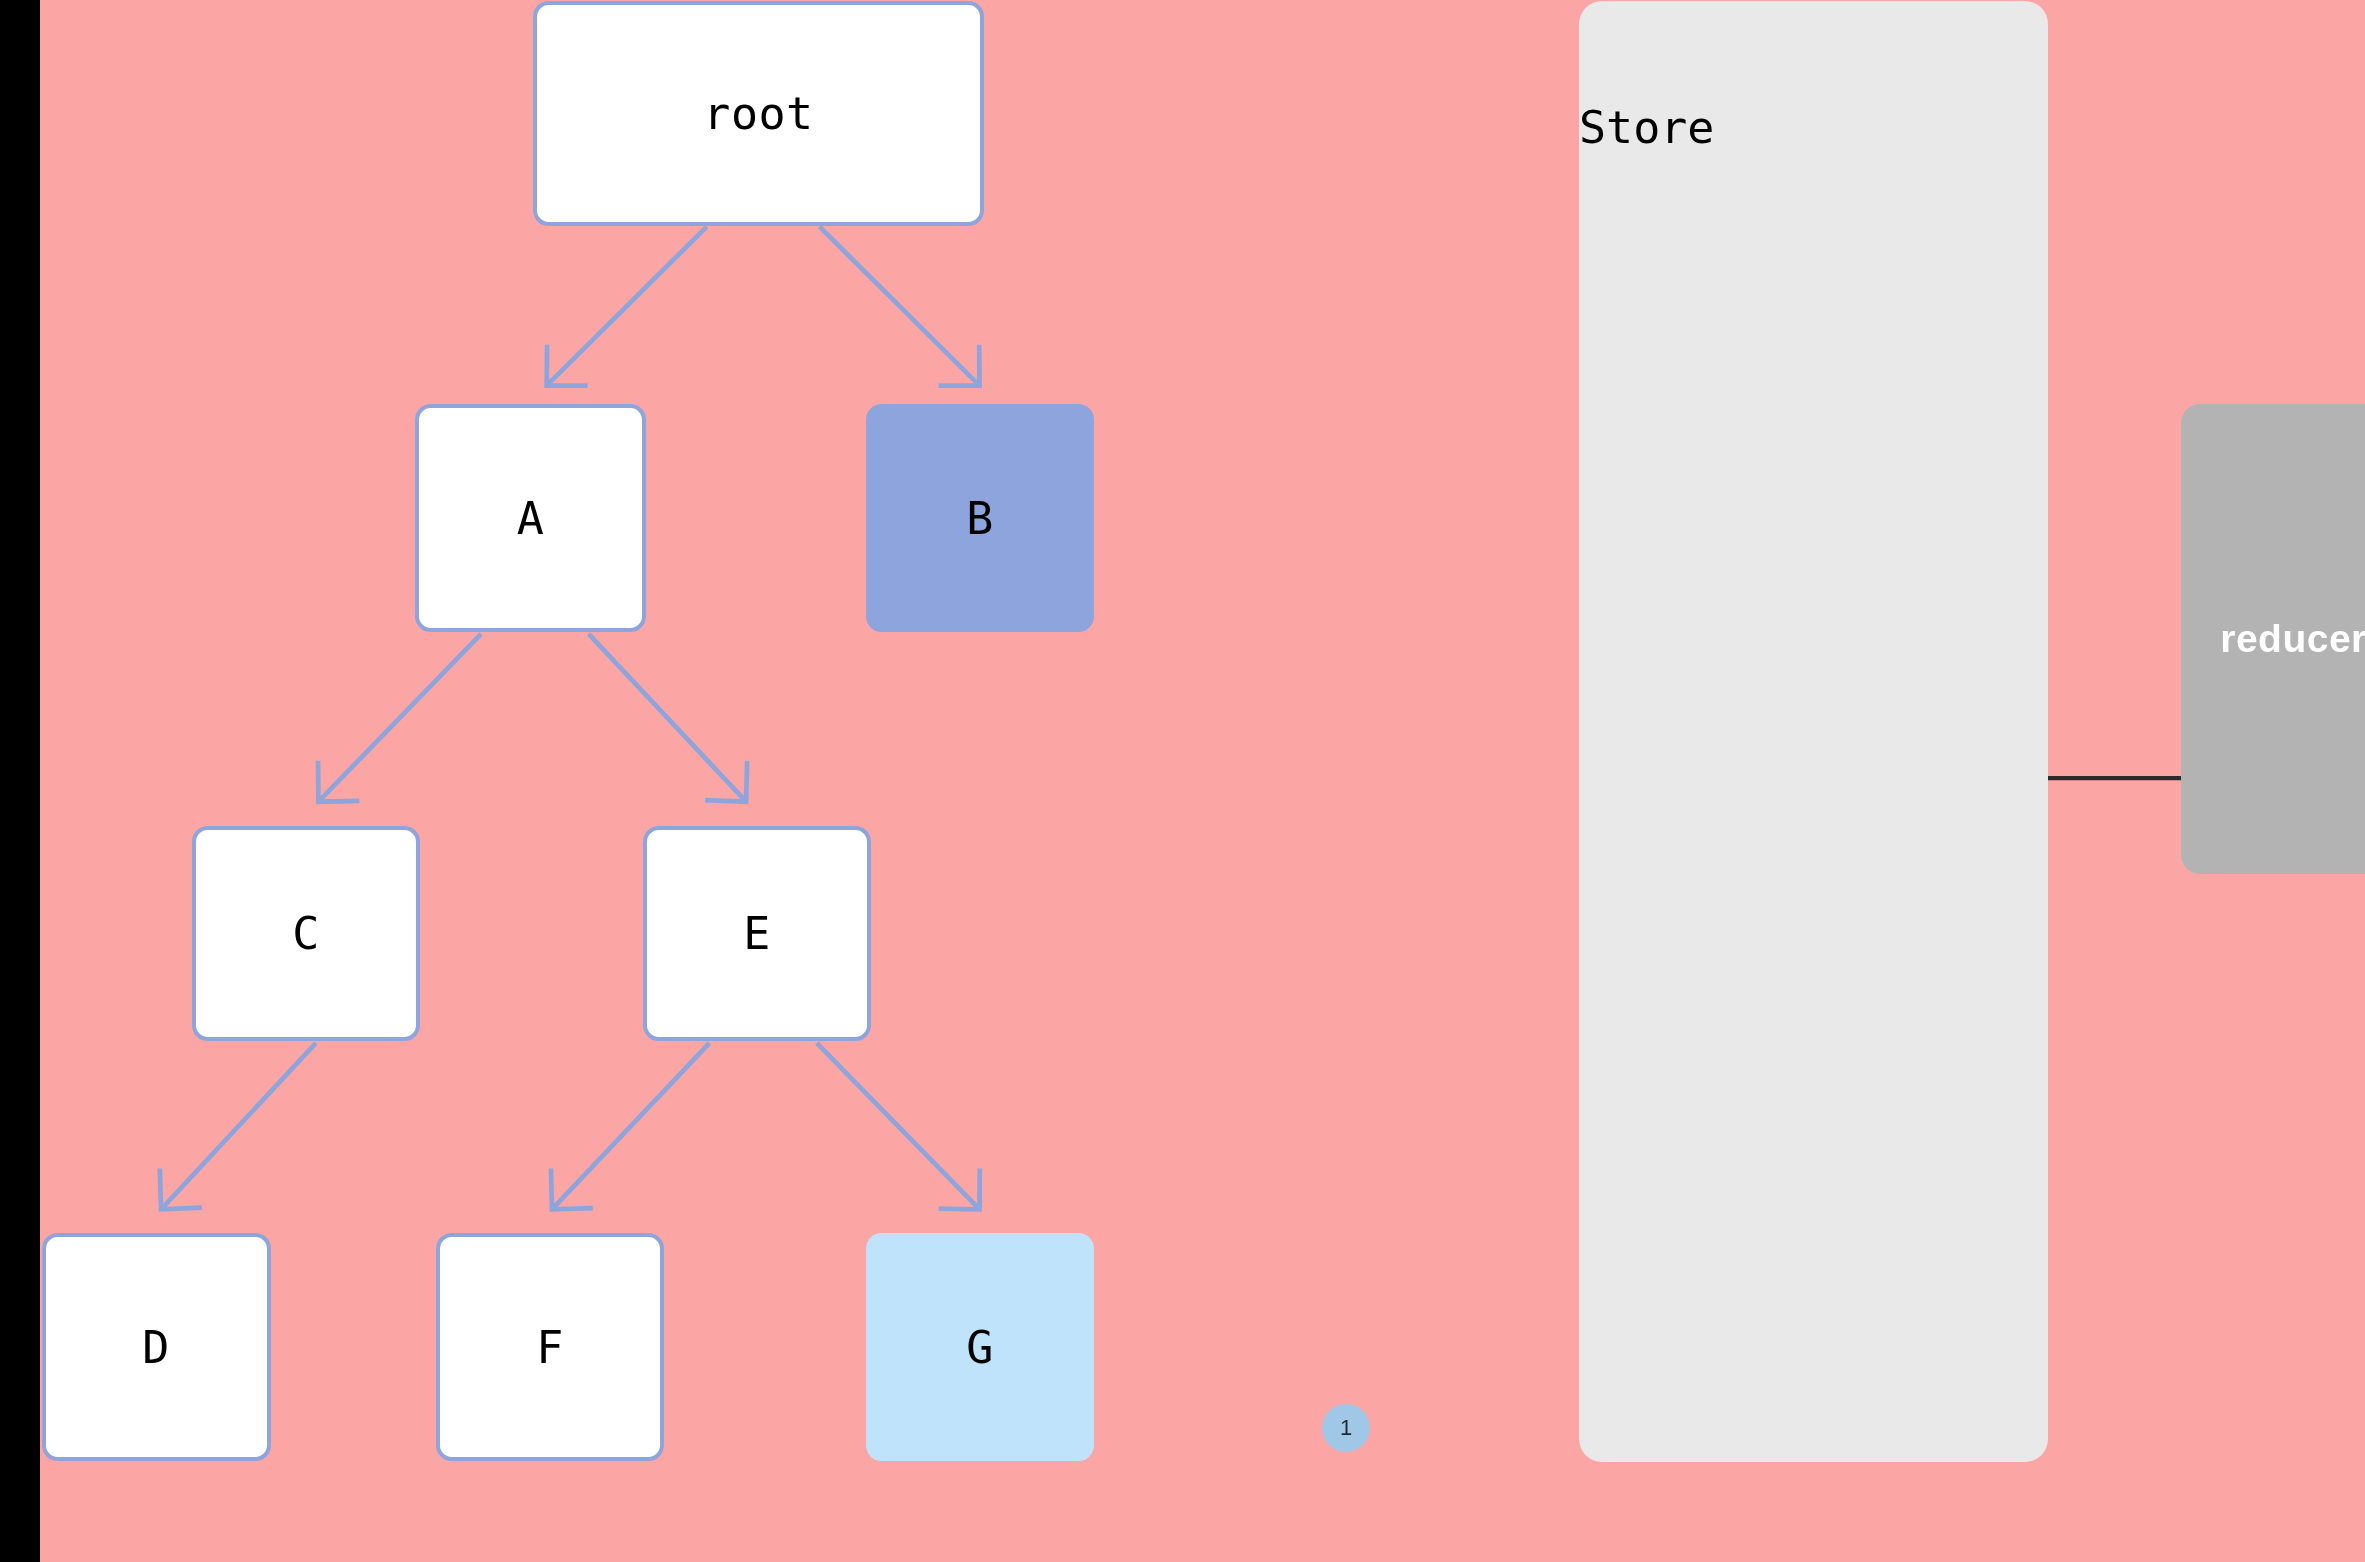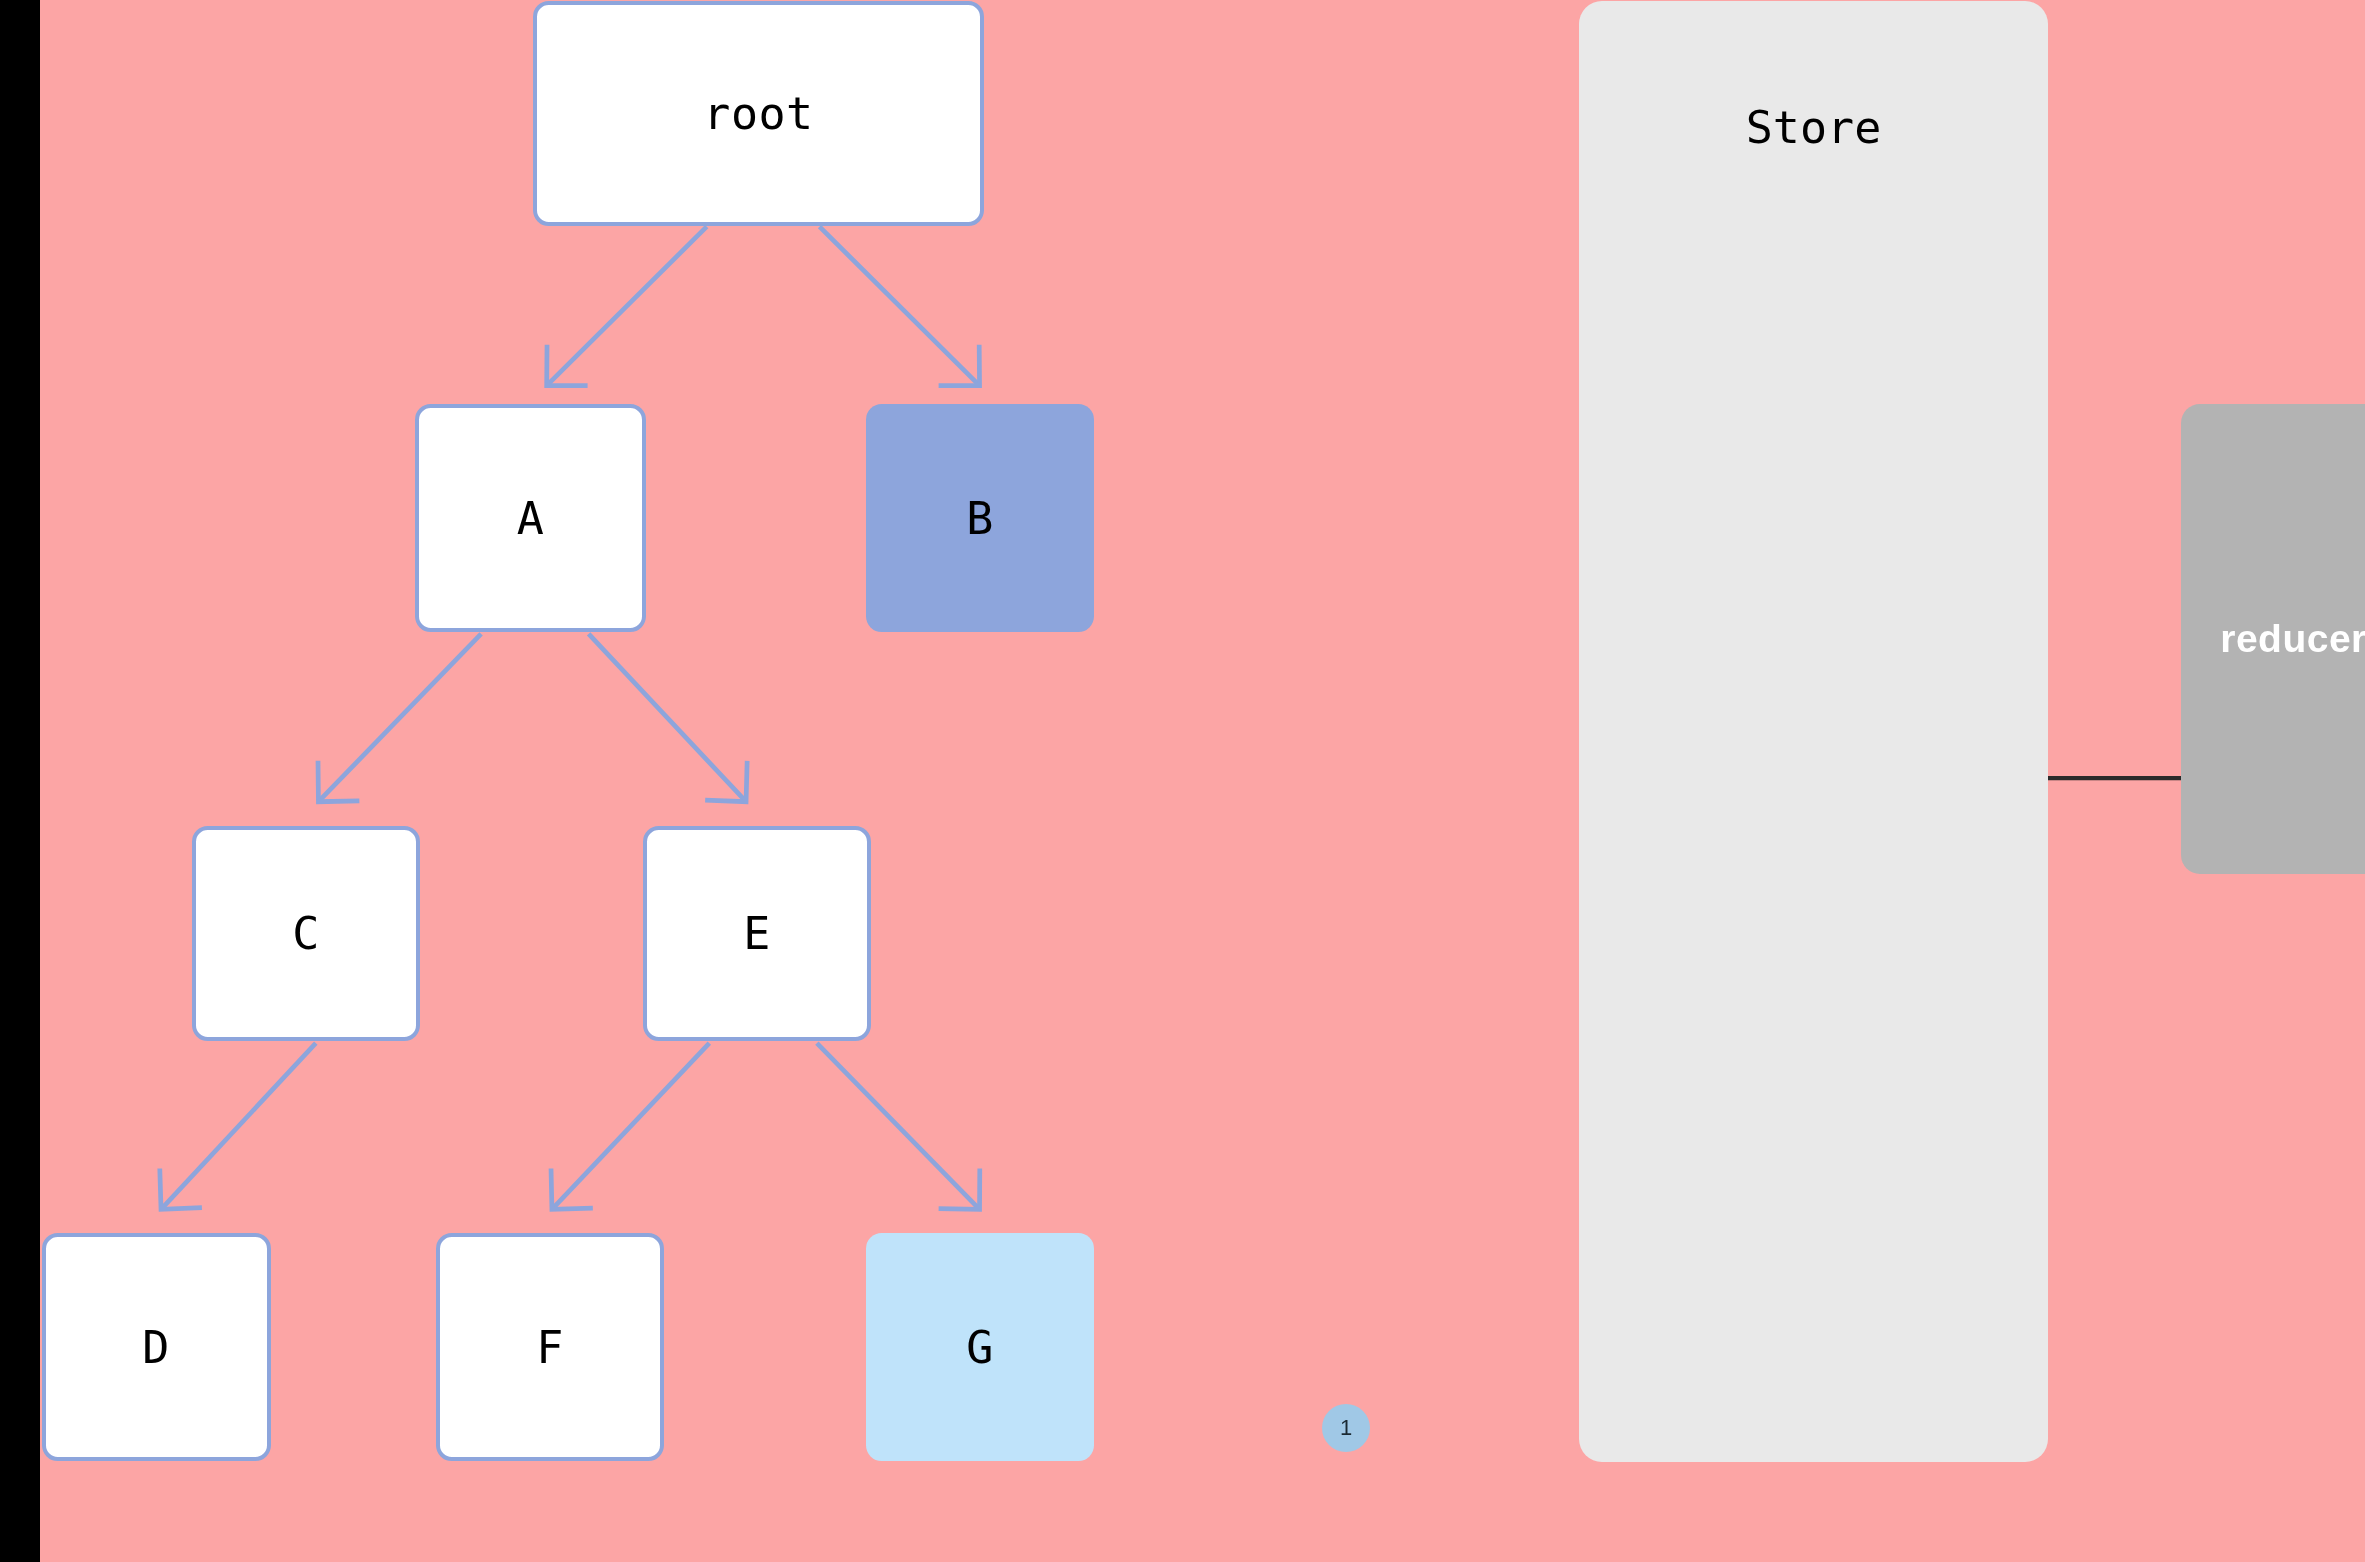--- a/index.html
+++ b/index.html
@@ -47,21 +47,20 @@
   }
   .node-label-root {
     font-size: 45px;
   }
 
   .panel {
     position: absolute;
     box-sizing: border-box;
     display: flex;
     align-items: flex-start;
-    justify-content: center;
     border-radius: 23px;
   }
   .panel-store {
     background: #e9e9e9;
   }
   .panel-store .panel-label {
     font-family: "DejaVu Sans Mono", monospace;
     font-size: 45px;
     color: #000000;
     margin-top: 100px;

